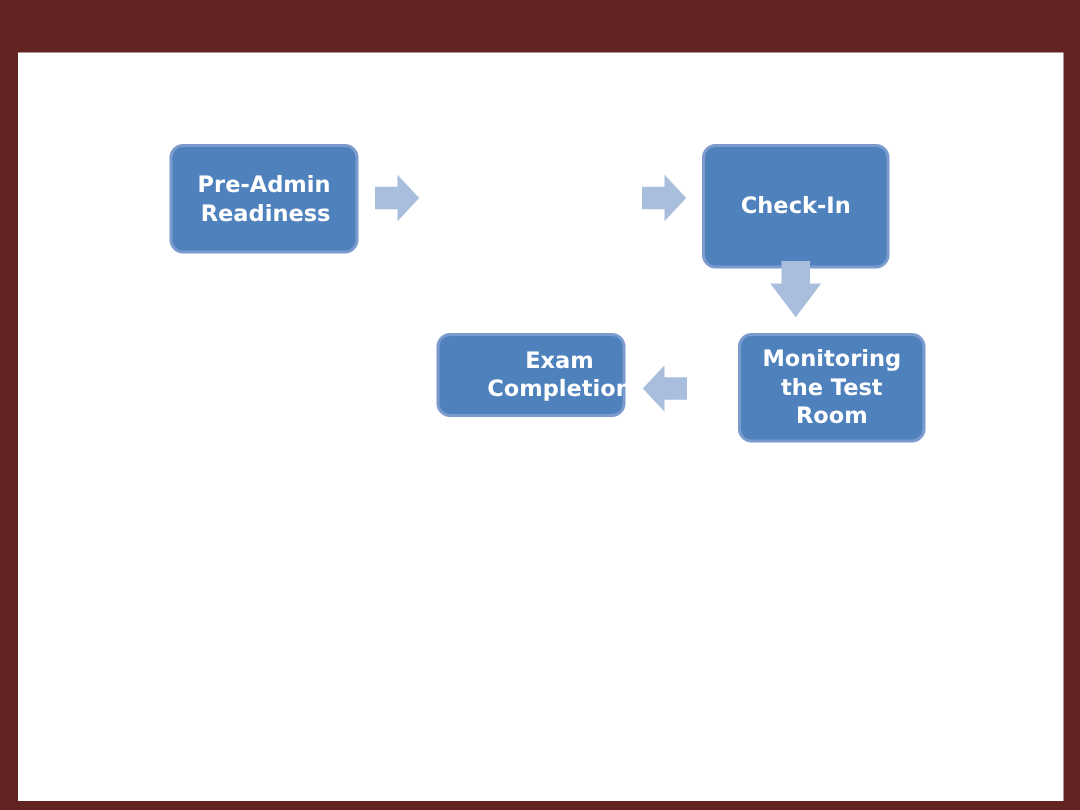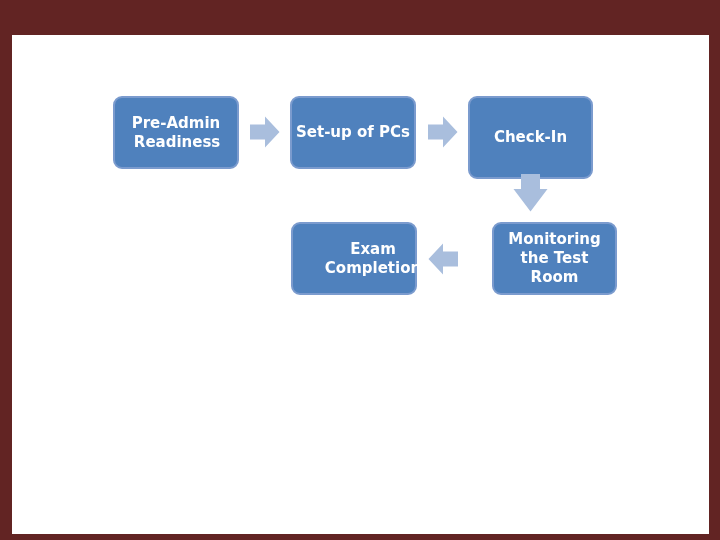--- a/index.html
+++ b/index.html
@@ -43,40 +43,39 @@
     position: absolute;
     display: block;
   }
   .connector polygon {
     fill: #a9bedd;
   }
   .node-pre-admin   { left: 113px; top: 96px;  width: 126px; height: 73px; text-align: right; }
   .node-setup       { left: 290px; top: 96px;  width: 126px; height: 73px; }
   .node-checkin     { left: 468px; top: 96px;  width: 125px; height: 83px; }
   .node-monitoring  { left: 492px; top: 222px; width: 125px; height: 73px; }
-  .node-exam        { left: 291px; top: 222px; width: 126px; height: 73px; padding-left: 40px; }
+  .node-exam        { left: 291px; top: 222px; width: 126px; height: 56px; padding-left: 40px; }
   .conn-1 { left: 250px; top: 116px; }
   .conn-2 { left: 428px; top: 116px; }
   .conn-3 { left: 513px; top: 174px; }
   .conn-4 { left: 428px; top: 243px; }
 </style>
 </head>
 <body>
 
 <div class="canvas">
   <div class="slide"></div>
 
   <div class="node node-pre-admin">Pre-Admin
 Readiness</div>
 
   <svg class="connector conn-1" width="30" height="32" viewBox="0 0 30 32">
     <polygon points="0,8.5 15,8.5 15,0.5 29.5,16 15,31.5 15,23.5 0,23.5"></polygon>
   </svg>
 
-  <div class="node node-setup">Set-up of PCs</div>
 
   <svg class="connector conn-2" width="30" height="32" viewBox="0 0 30 32">
     <polygon points="0,8.5 15,8.5 15,0.5 29.5,16 15,31.5 15,23.5 0,23.5"></polygon>
   </svg>
 
   <div class="node node-checkin">Check-In</div>
 
   <svg class="connector conn-3" width="35" height="38" viewBox="0 0 35 38">
     <polygon points="8,0 27,0 27,15 34.5,15 17.5,37.5 0.5,15 8,15"></polygon>
   </svg>

